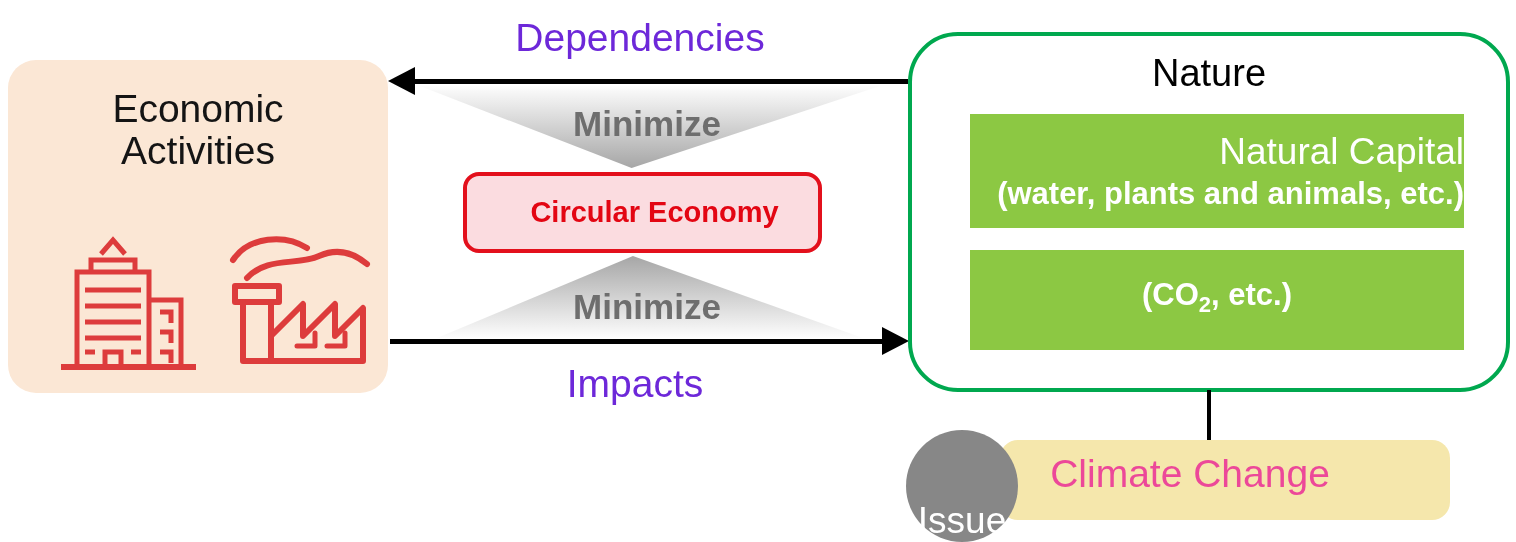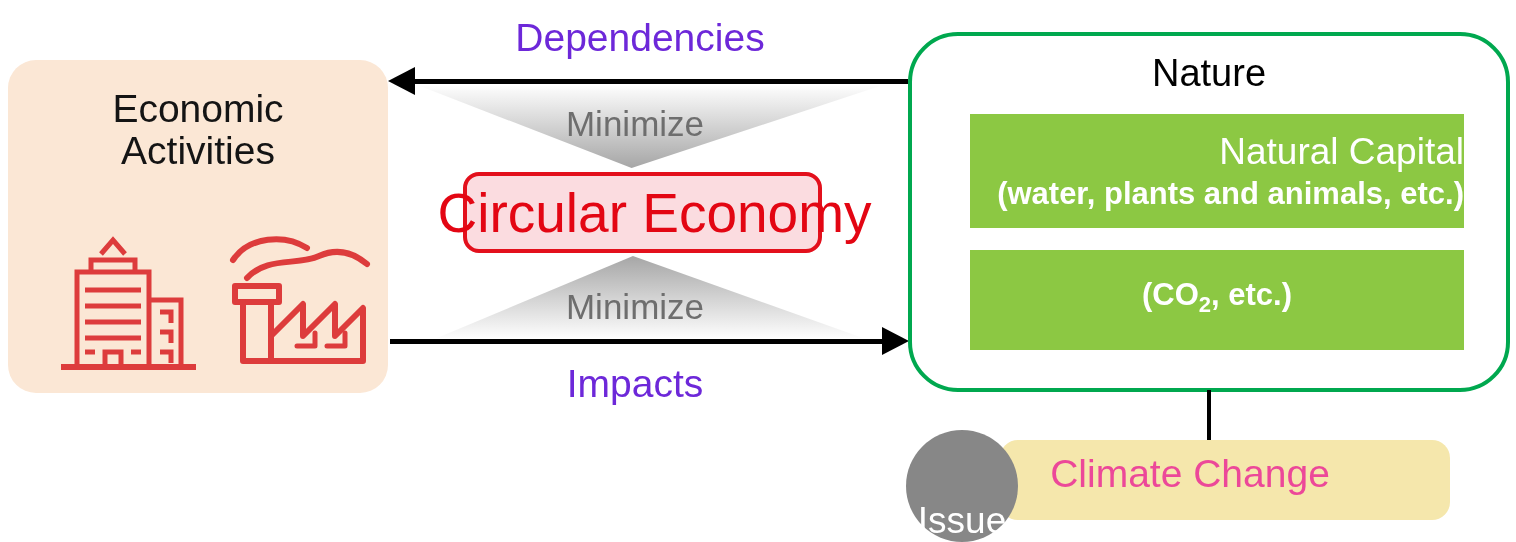--- a/index.html
+++ b/index.html
@@ -45,33 +45,33 @@
     top:86px;
     background:linear-gradient(180deg,#fdfdfd 0%,#a6a6a6 100%);
     clip-path:polygon(0 0,100% 0,46% 100%);
   }
   .chevron-up{
     left:437px;top:256px;width:426px;
     background:linear-gradient(180deg,#a6a6a6 0%,#fdfdfd 100%);
     clip-path:polygon(46% 0,100% 100%,0 100%);
   }
   .minimize-label{
-    font-size:35px;color:#6e6e6e;text-align:center;left:460px;width:350px;
+    font-size:35px;color:#6e6e6e;text-align:center;left:472px;width:350px;font-weight:bold;
   }
   .minimize-top{top:104px;}
   .minimize-bottom{top:287px;}
 
   
   .circular-box{
     left:463px;top:172px;width:351px;height:73px;
     background:#fbdce0;border:4px solid #e3101c;border-radius:16px;
     display:flex;align-items:center;justify-content:center;
   }
   .circular-label{
-    font-size:55px;font-weight:normal;color:#e30613;white-space:nowrap;padding-left:24px;
+    font-size:29px;font-weight:bold;color:#e30613;white-space:nowrap;padding-left:24px;
   }
 
   
   .nature-box{
     left:908px;top:32px;width:594px;height:352px;
     background:#ffffff;border:4px solid #00a84f;border-radius:50px;
   }
   .nature-title{
     left:908px;top:52px;width:602px;text-align:center;
     font-size:38px;color:#000000;

